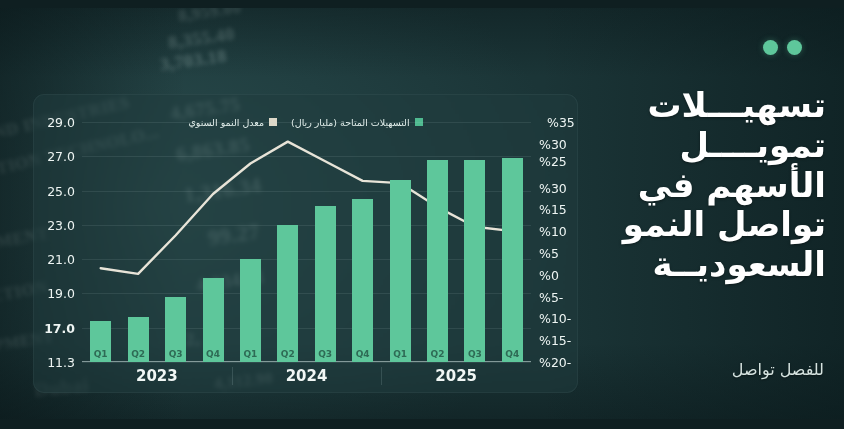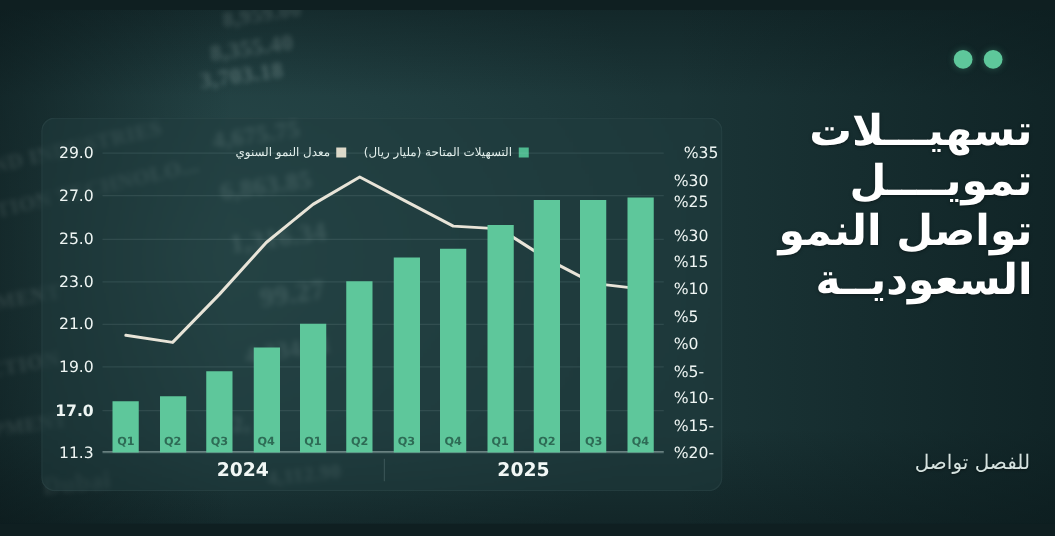--- a/index.html
+++ b/index.html
@@ -329,28 +329,30 @@
         </div>
         <div class="bar" title="Q3 · 26.8" style="left: 382.4px; width: 21px; height: 202.3px; background: rgb(94, 199, 155);">
           <div class="bar-label">Q3</div>
         </div>
         <div class="bar" title="Q4 · 26.9" style="left: 419.8px; width: 21px; height: 204px; background: rgb(94, 199, 155);">
           <div class="bar-label">Q4</div>
         </div>
       </div>
 
     <div id="yearband">
+        <div class="yearcell">2023</div>
         <div class="yearcell">2024</div>
         <div class="yearcell">2025</div>
       </div>
   </div>
 
   <div id="headline">
       <div class="h-line">تسهيـــلات</div>
       <div class="h-line">تمويــــل</div>
+      <div class="h-line">الأسهم في</div>
       <div class="h-line">تواصل النمو</div>
       <div class="h-line">السعوديــة</div>
     </div>
   <div id="subtitle">للفصل تواصل</div>
 
   <div class="letterbox top"></div>
   <div class="letterbox bottom"></div>
 </div>
 
 </body></html>

